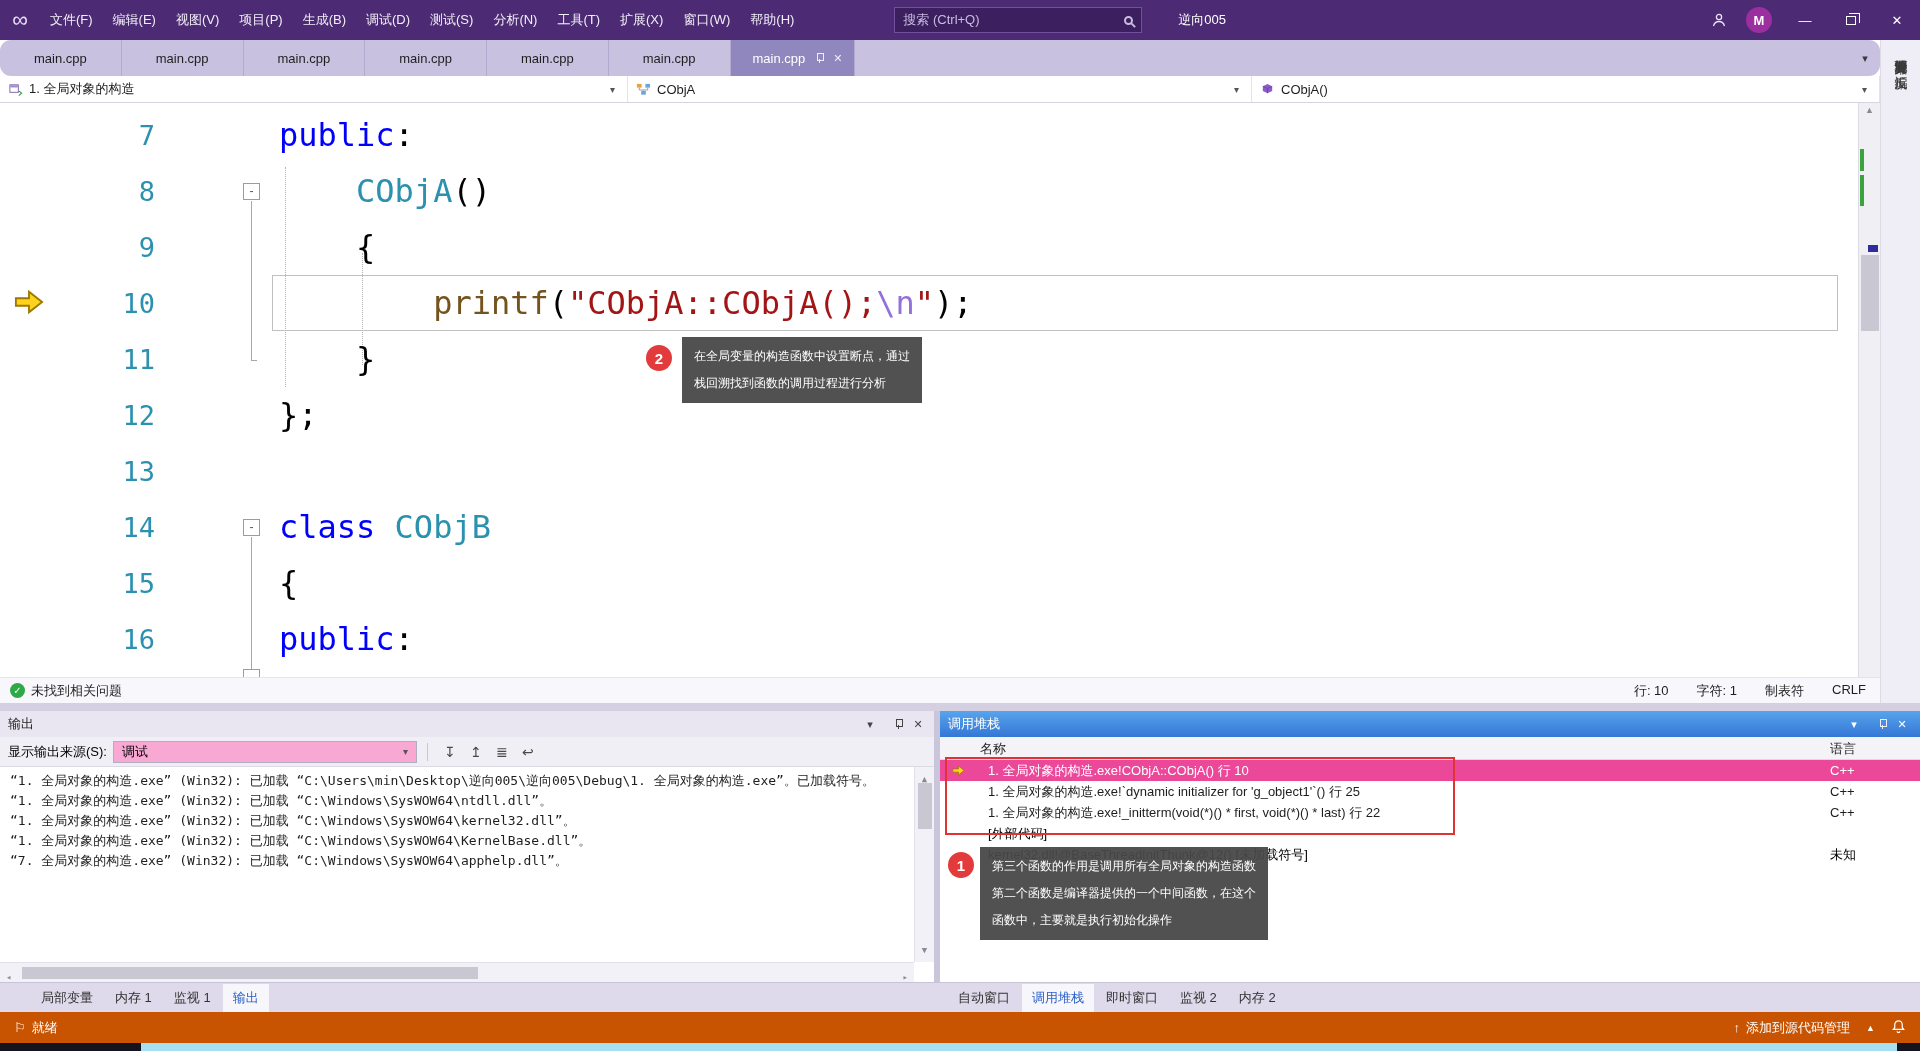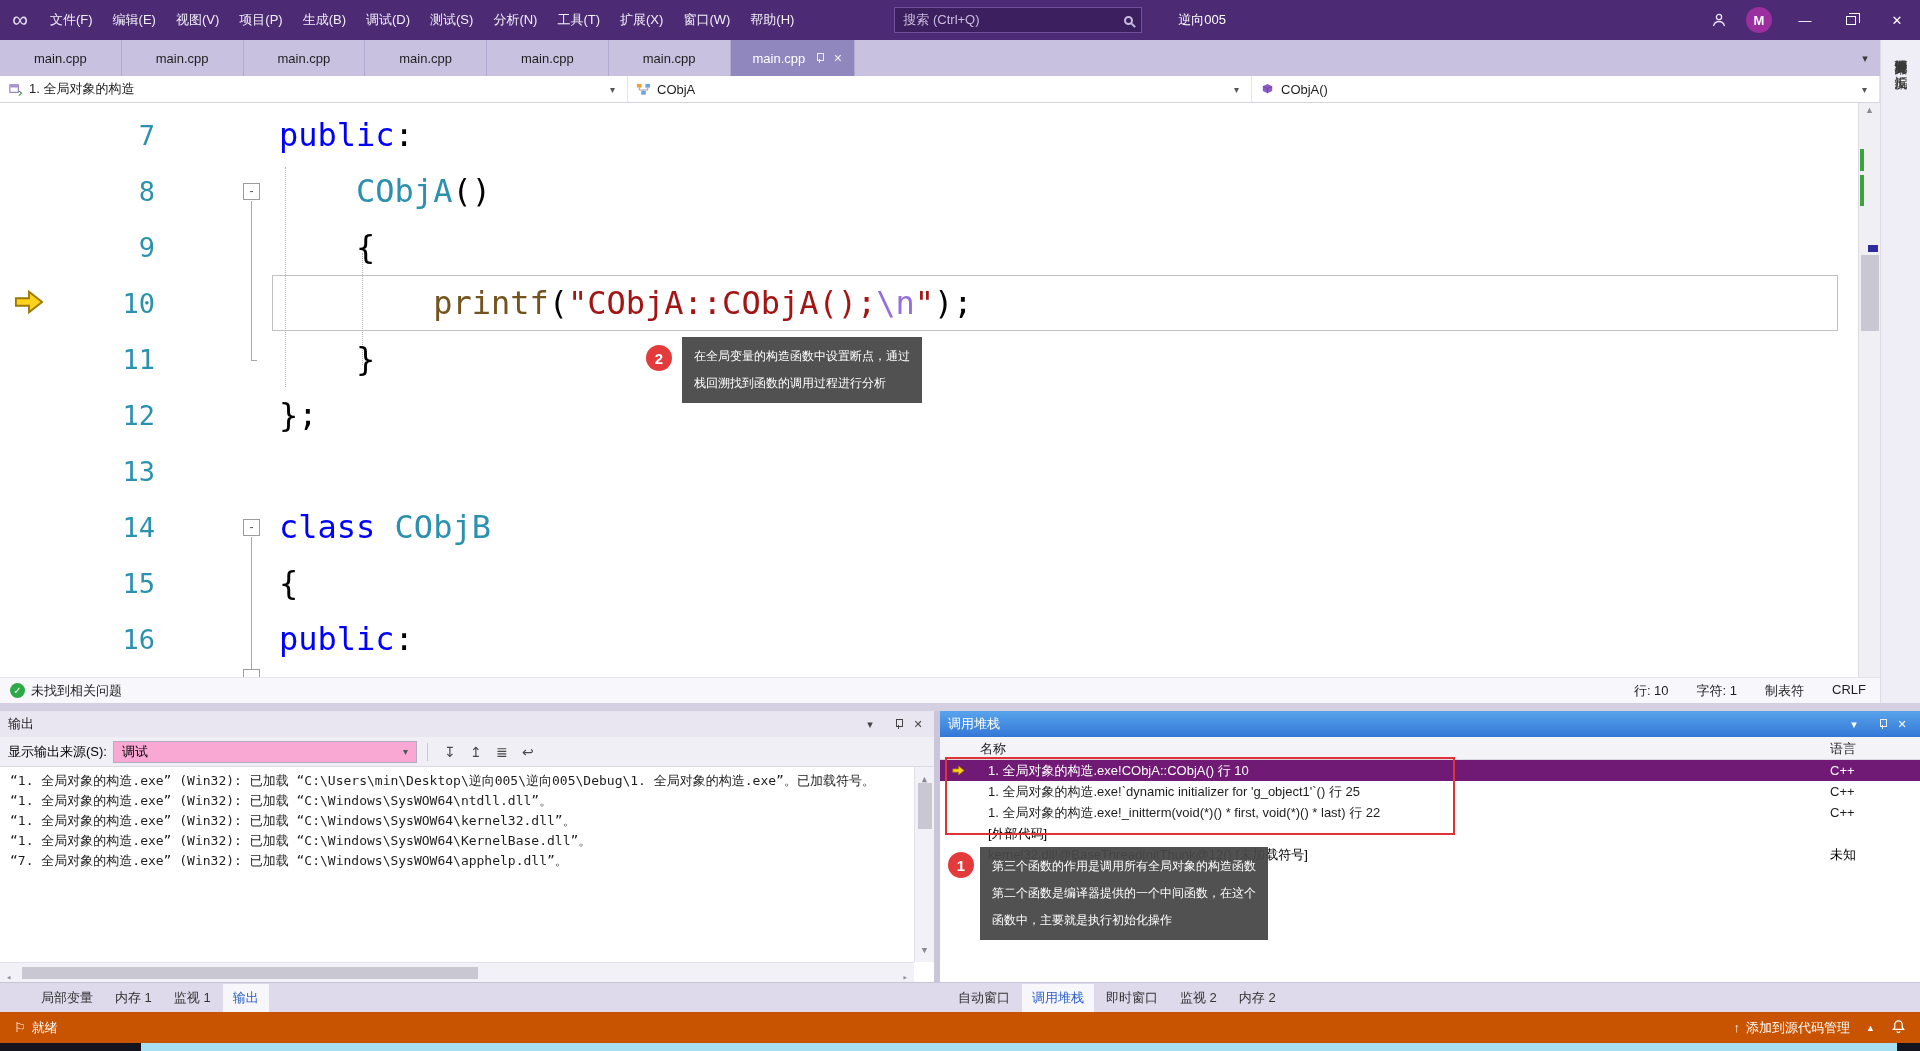--- a/index.html
+++ b/index.html
@@ -29,21 +29,21 @@
                     border:1px solid #fff; border-bottom:none; border-left:none; }
 
   
   .upper { height:663px; display:flex; }
   .main-col { width:1880px; display:flex; flex-direction:column; }
   .right-strip { width:40px; background:#EFEDF5; border-left:1px solid #DDDAE6; padding-top:10px;
                  display:flex; flex-direction:column; align-items:center; gap:16px; }
   .vlabel { writing-mode:vertical-rl; font-size:13px; color:#3A3A3A; }
 
   
-  .tabstrip { height:36px; background:#C8C1E0; display:flex; align-items:stretch; }
+  .tabstrip { height:36px; background:#C8C1E0; display:flex; align-items:stretch;border-radius:11px; }
   .tab { display:flex; align-items:center; padding:0 34px; font-size:13px; color:#1E1E1E;
          border-right:1px solid #B2AACF; }
   .tab.active { background:#8F87BE; color:#fff; padding:0 12px 0 22px; }
   .tab.active .tclose { margin-left:8px; font-size:11px; color:#F0EDF8; }
   .pin { position:relative; width:10px; height:12px; display:inline-block; margin-left:10px; color:#F0EDF8; }
   .pin::before { content:""; position:absolute; left:2px; top:1px; width:5px; height:6px; border:1px solid currentColor; }
   .pin::after  { content:""; position:absolute; left:4px; top:7px; width:1px; height:4px; background:currentColor; }
   .tab-overflow { margin-left:auto; width:30px; display:flex; align-items:center; justify-content:center;
                   color:#3A3A3A; font-size:11px; }
 
@@ -130,21 +130,21 @@
   .cs-header .hicon { color:#fff; }
   .cs-cols { height:23px; background:#F4F3F8; border-bottom:1px solid #DBD8E4; position:relative;
              font-size:13px; color:#1E1E1E; }
   .cs-cols span { position:absolute; top:3px; }
   .col-name { left:40px; } .col-lang { left:890px; }
   .cs-rows { position:relative; flex:1; }
   .csrow { height:21px; display:flex; align-items:center; font-size:13px; position:relative; color:#1E1E1E; }
   .csglyph { width:32px; flex:none; padding-left:12px; display:flex; align-items:center; }
   .csname { margin-left:16px; white-space:nowrap; }
   .cslang { position:absolute; left:890px; }
-  .csrow.sel { background:#701a75; color:#fff; }
+  .csrow.sel { background:#ec4899; color:#fff; }
   .csrow.dim { color:#000000; }
   .cs-redbox { position:absolute; left:5px; top:46px; width:510px; height:78px; border:2px solid #E03333;
                z-index:3; pointer-events:none; }
 
   
   .paneltabs { height:30px; background:#DEDAEB; border-top:1px solid #C8C4D8; display:flex; align-items:center;
                position:relative; font-size:13px;padding-left:23px; }
   .ptgroup { display:flex; align-items:center; gap:2px; margin-left:8px; }
   .ptgroup.right { position:absolute; left:948px; top:0; bottom:0; margin:0; }
   .ptab { padding:5px 10px; color:#333; }

